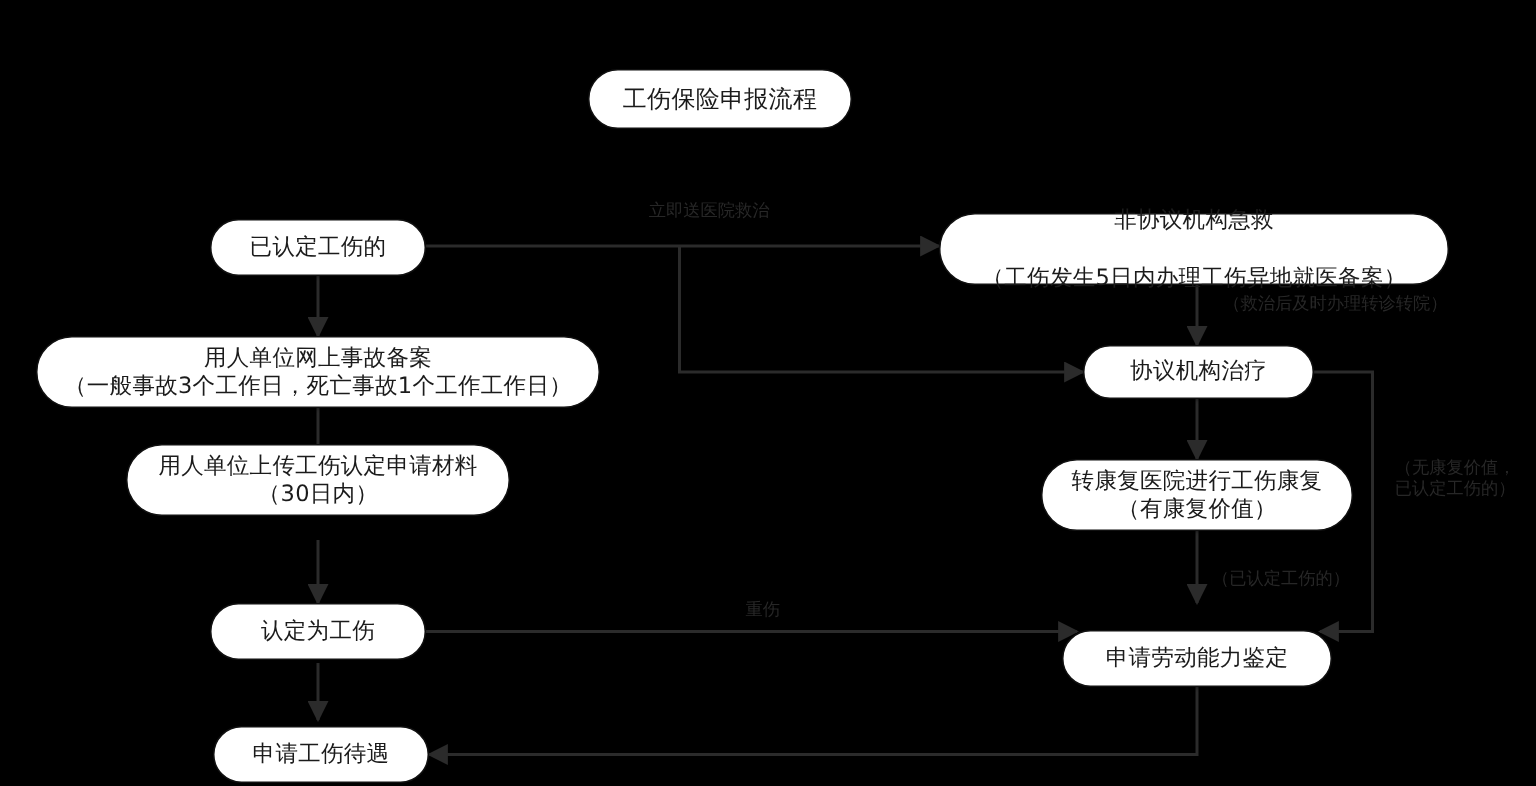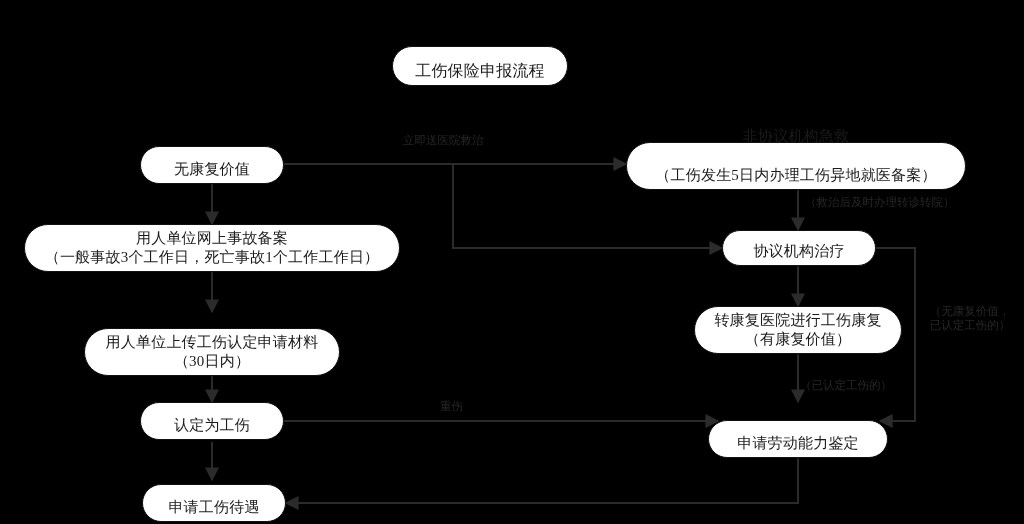--- a/index.html
+++ b/index.html
@@ -16,40 +16,39 @@
   .node{
     position:absolute;
     background:#ffffff;
     color:#1b1b1b;
     border:1.6px solid #111111;
     border-radius:999px;
     box-sizing:border-box;
     display:flex;
     flex-direction:column;
     align-items:center;
-    justify-content:flex-end;
+    justify-content:center;
     text-align:center;
     line-height:1.28;
     font-size:15px;
     letter-spacing:0.2px;
     box-shadow:0 1px 2px rgba(0,0,0,0.35);
     padding:4px 12px;
-    font-family:Liberation Serif, serif;
   }
   .node .l1,.node .l2{display:block;white-space:nowrap;}
 
   .title-node{font-size:16px;}
 
   .edge-label{
     position:absolute;
     color:#2b2b2b;
     font-size:11.5px;
     line-height:1.18;
     white-space:nowrap;
-    text-align:left;
+    text-align:right;
     letter-spacing:0px;
     opacity:0.92;
     text-shadow:0 0 1px rgba(0,0,0,0.25);
   }
   .edge-label.two-line{white-space:normal;}
 </style>
 </head>
 <body>
 
 <div id="canvas">
@@ -86,38 +85,38 @@
 
       <path d="M 798 441 L 798 503 L 286 503"></path>
     </g>
   </svg>
 
   <div class="node title-node" style="left:392px;top:46px;width:176px;height:40px;">
     <span class="l1">工伤保险申报流程</span>
   </div>
 
   <div class="node" style="left:140px;top:146px;width:144px;height:38px;">
-    <span class="l1">无康复价值</span>
+    <span class="l1">已认定工伤的</span>
   </div>
 
   <div class="node" style="left:626px;top:142px;width:340px;height:48px;gap:20px;">
     <span class="l1">非协议机构急救</span>
     <span class="l2">（工伤发生5日内办理工伤异地就医备案）</span>
   </div>
 
   <div class="node" style="left:24px;top:224px;width:376px;height:48px;">
     <span class="l1">用人单位网上事故备案</span>
     <span class="l2">（一般事故3个工作日，死亡事故1个工作工作日）</span>
   </div>
 
   <div class="node" style="left:722px;top:230px;width:154px;height:36px;">
     <span class="l1">协议机构治疗</span>
   </div>
 
-  <div class="node" style="left:84px;top:328px;width:256px;height:48px;">
+  <div class="node" style="left:84px;top:296px;width:256px;height:48px;">
     <span class="l1">用人单位上传工伤认定申请材料</span>
     <span class="l2">（30日内）</span>
   </div>
 
   <div class="node" style="left:694px;top:306px;width:208px;height:48px;">
     <span class="l1">转康复医院进行工伤康复</span>
     <span class="l2">（有康复价值）</span>
   </div>
 
   <div class="node" style="left:140px;top:402px;width:144px;height:38px;">

